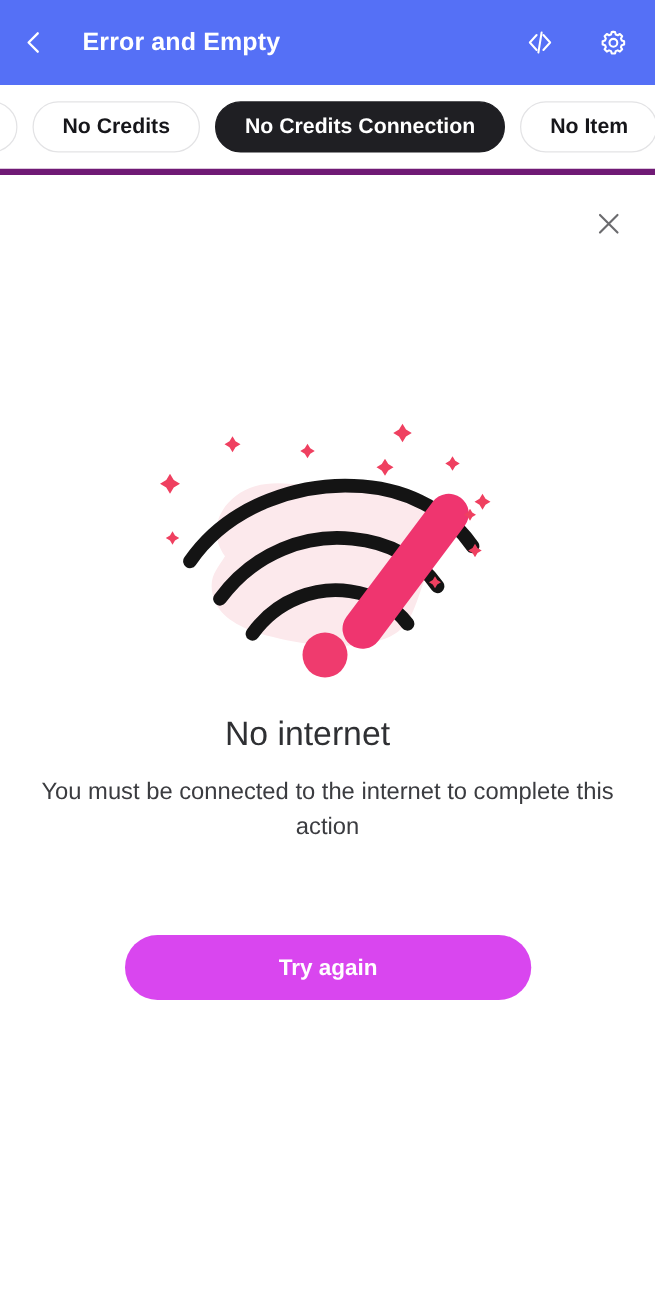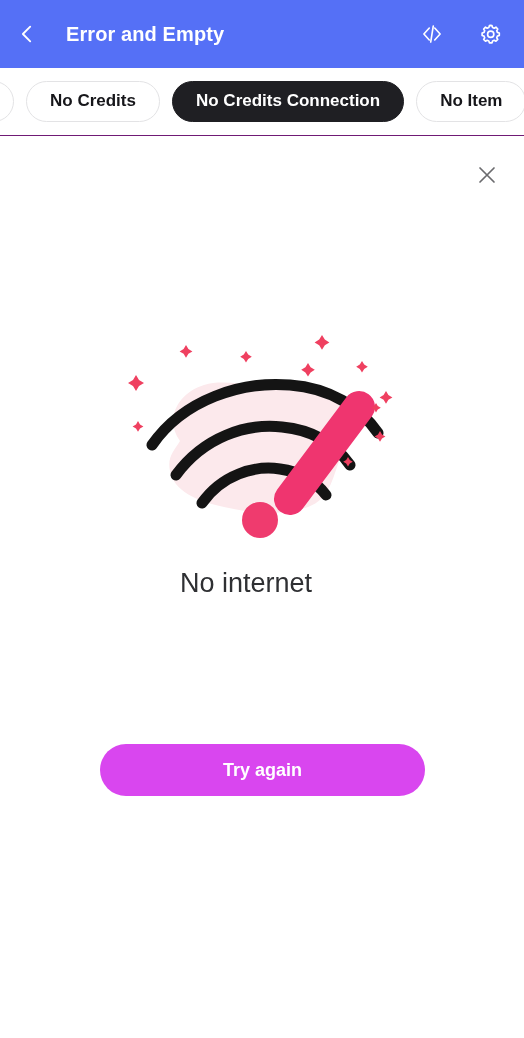--- a/index.html
+++ b/index.html
@@ -63,21 +63,21 @@
     align-items: center;
     justify-content: center;
     cursor: pointer;
   }
 
   
   .chipbar-wrap {
     height: 67px;
     flex: 0 0 auto;
     background: #ffffff;
-    border-bottom: 1px solid #701a75;
+    border-bottom: 5px solid #701a75;
     position: relative;
     overflow: hidden;
   }
   .chipbar {
     position: absolute;
     top: 0;
     left: -52px;
     height: 66px;
     display: flex;
     align-items: center;
@@ -253,16 +253,17 @@
           <path d="M274 68 l2.4 4 4 2.4 -4 2.4 -2.4 4 -2.4 -4 -4 -2.4 4 -2.4 z"></path>
           <path d="M268 108 l2 3.4 3.4 2 -3.4 2 -2 3.4 -2 -3.4 -3.4 -2 3.4 -2 z"></path>
           <path d="M26 98 l2 3.4 3.4 2 -3.4 2 -2 3.4 -2 -3.4 -3.4 -2 3.4 -2 z"></path>
           <path d="M264 80 l1.8 3 3 1.8 -3 1.8 -1.8 3 -1.8 -3 -3 -1.8 3 -1.8 z"></path>
           <path d="M236 134 l1.8 3 3 1.8 -3 1.8 -1.8 3 -1.8 -3 -3 -1.8 3 -1.8 z"></path>
         </g>
       </svg>
     </div>
 
     <div class="empty-title">No internet</div>
+    <div class="empty-desc">You must be connected to the internet to complete this action</div>
 
     <button class="cta">Try again</button>
   </div>
 </div>
 
 </body></html>

